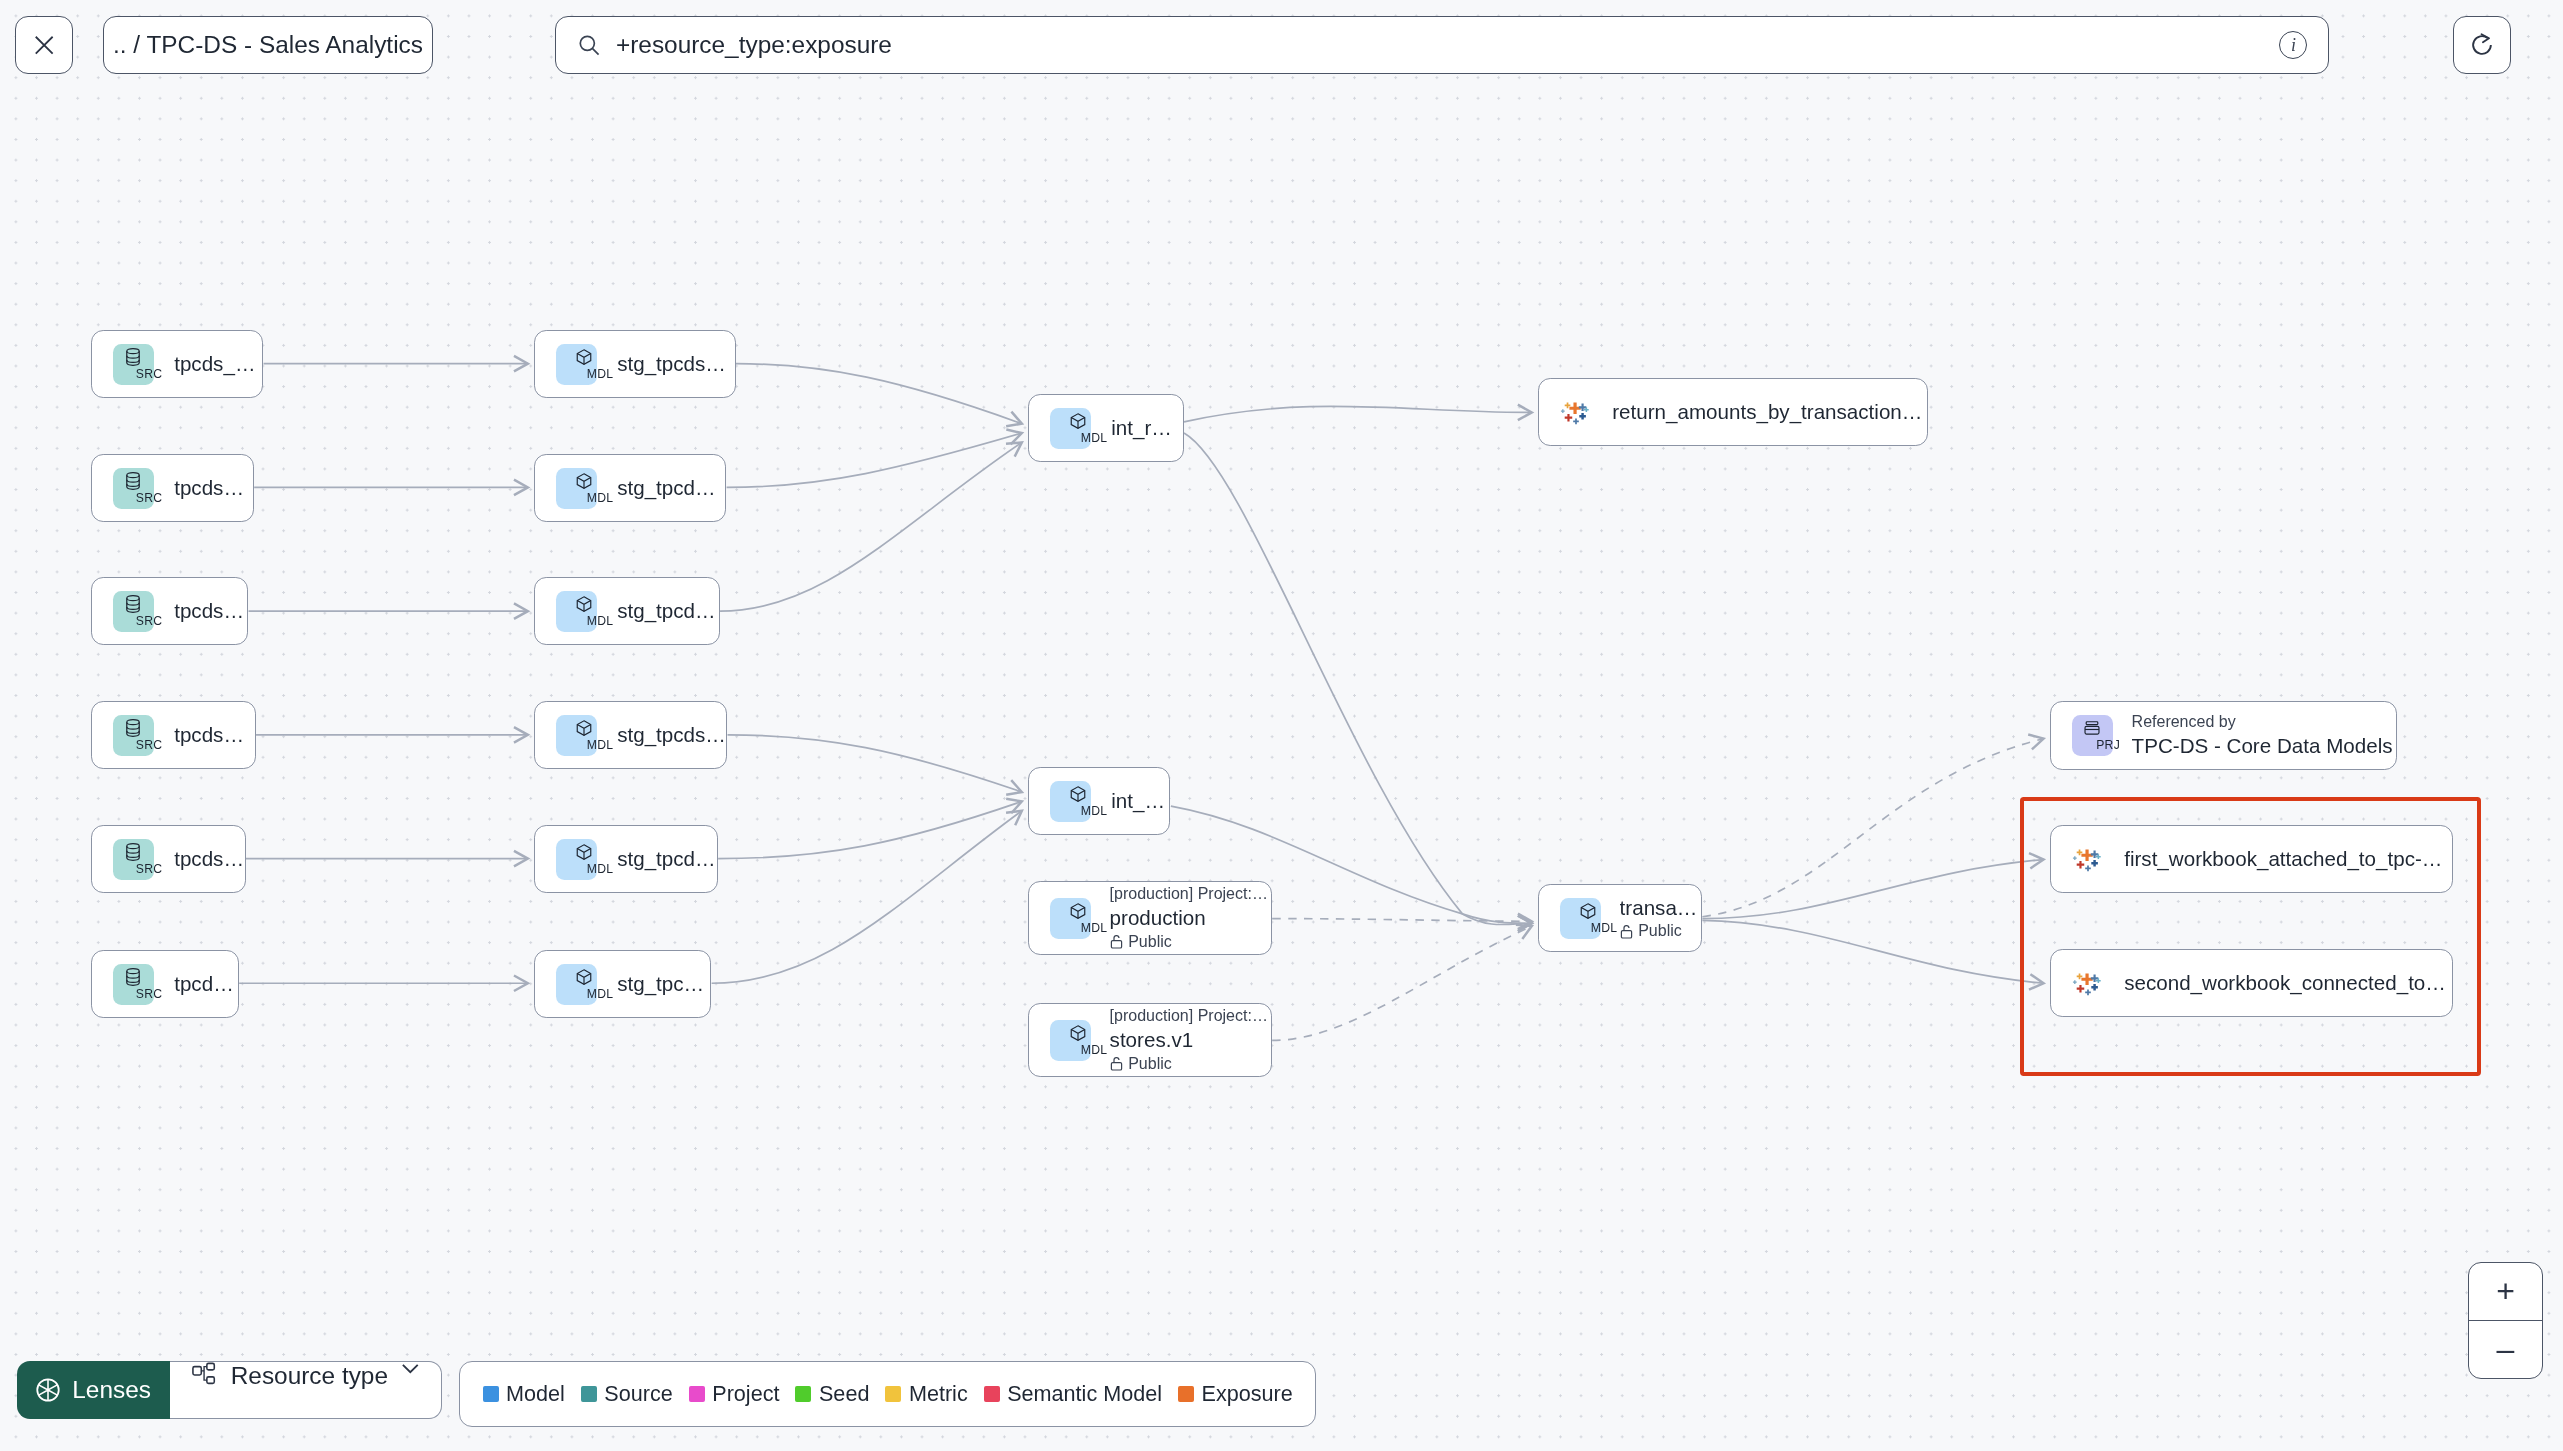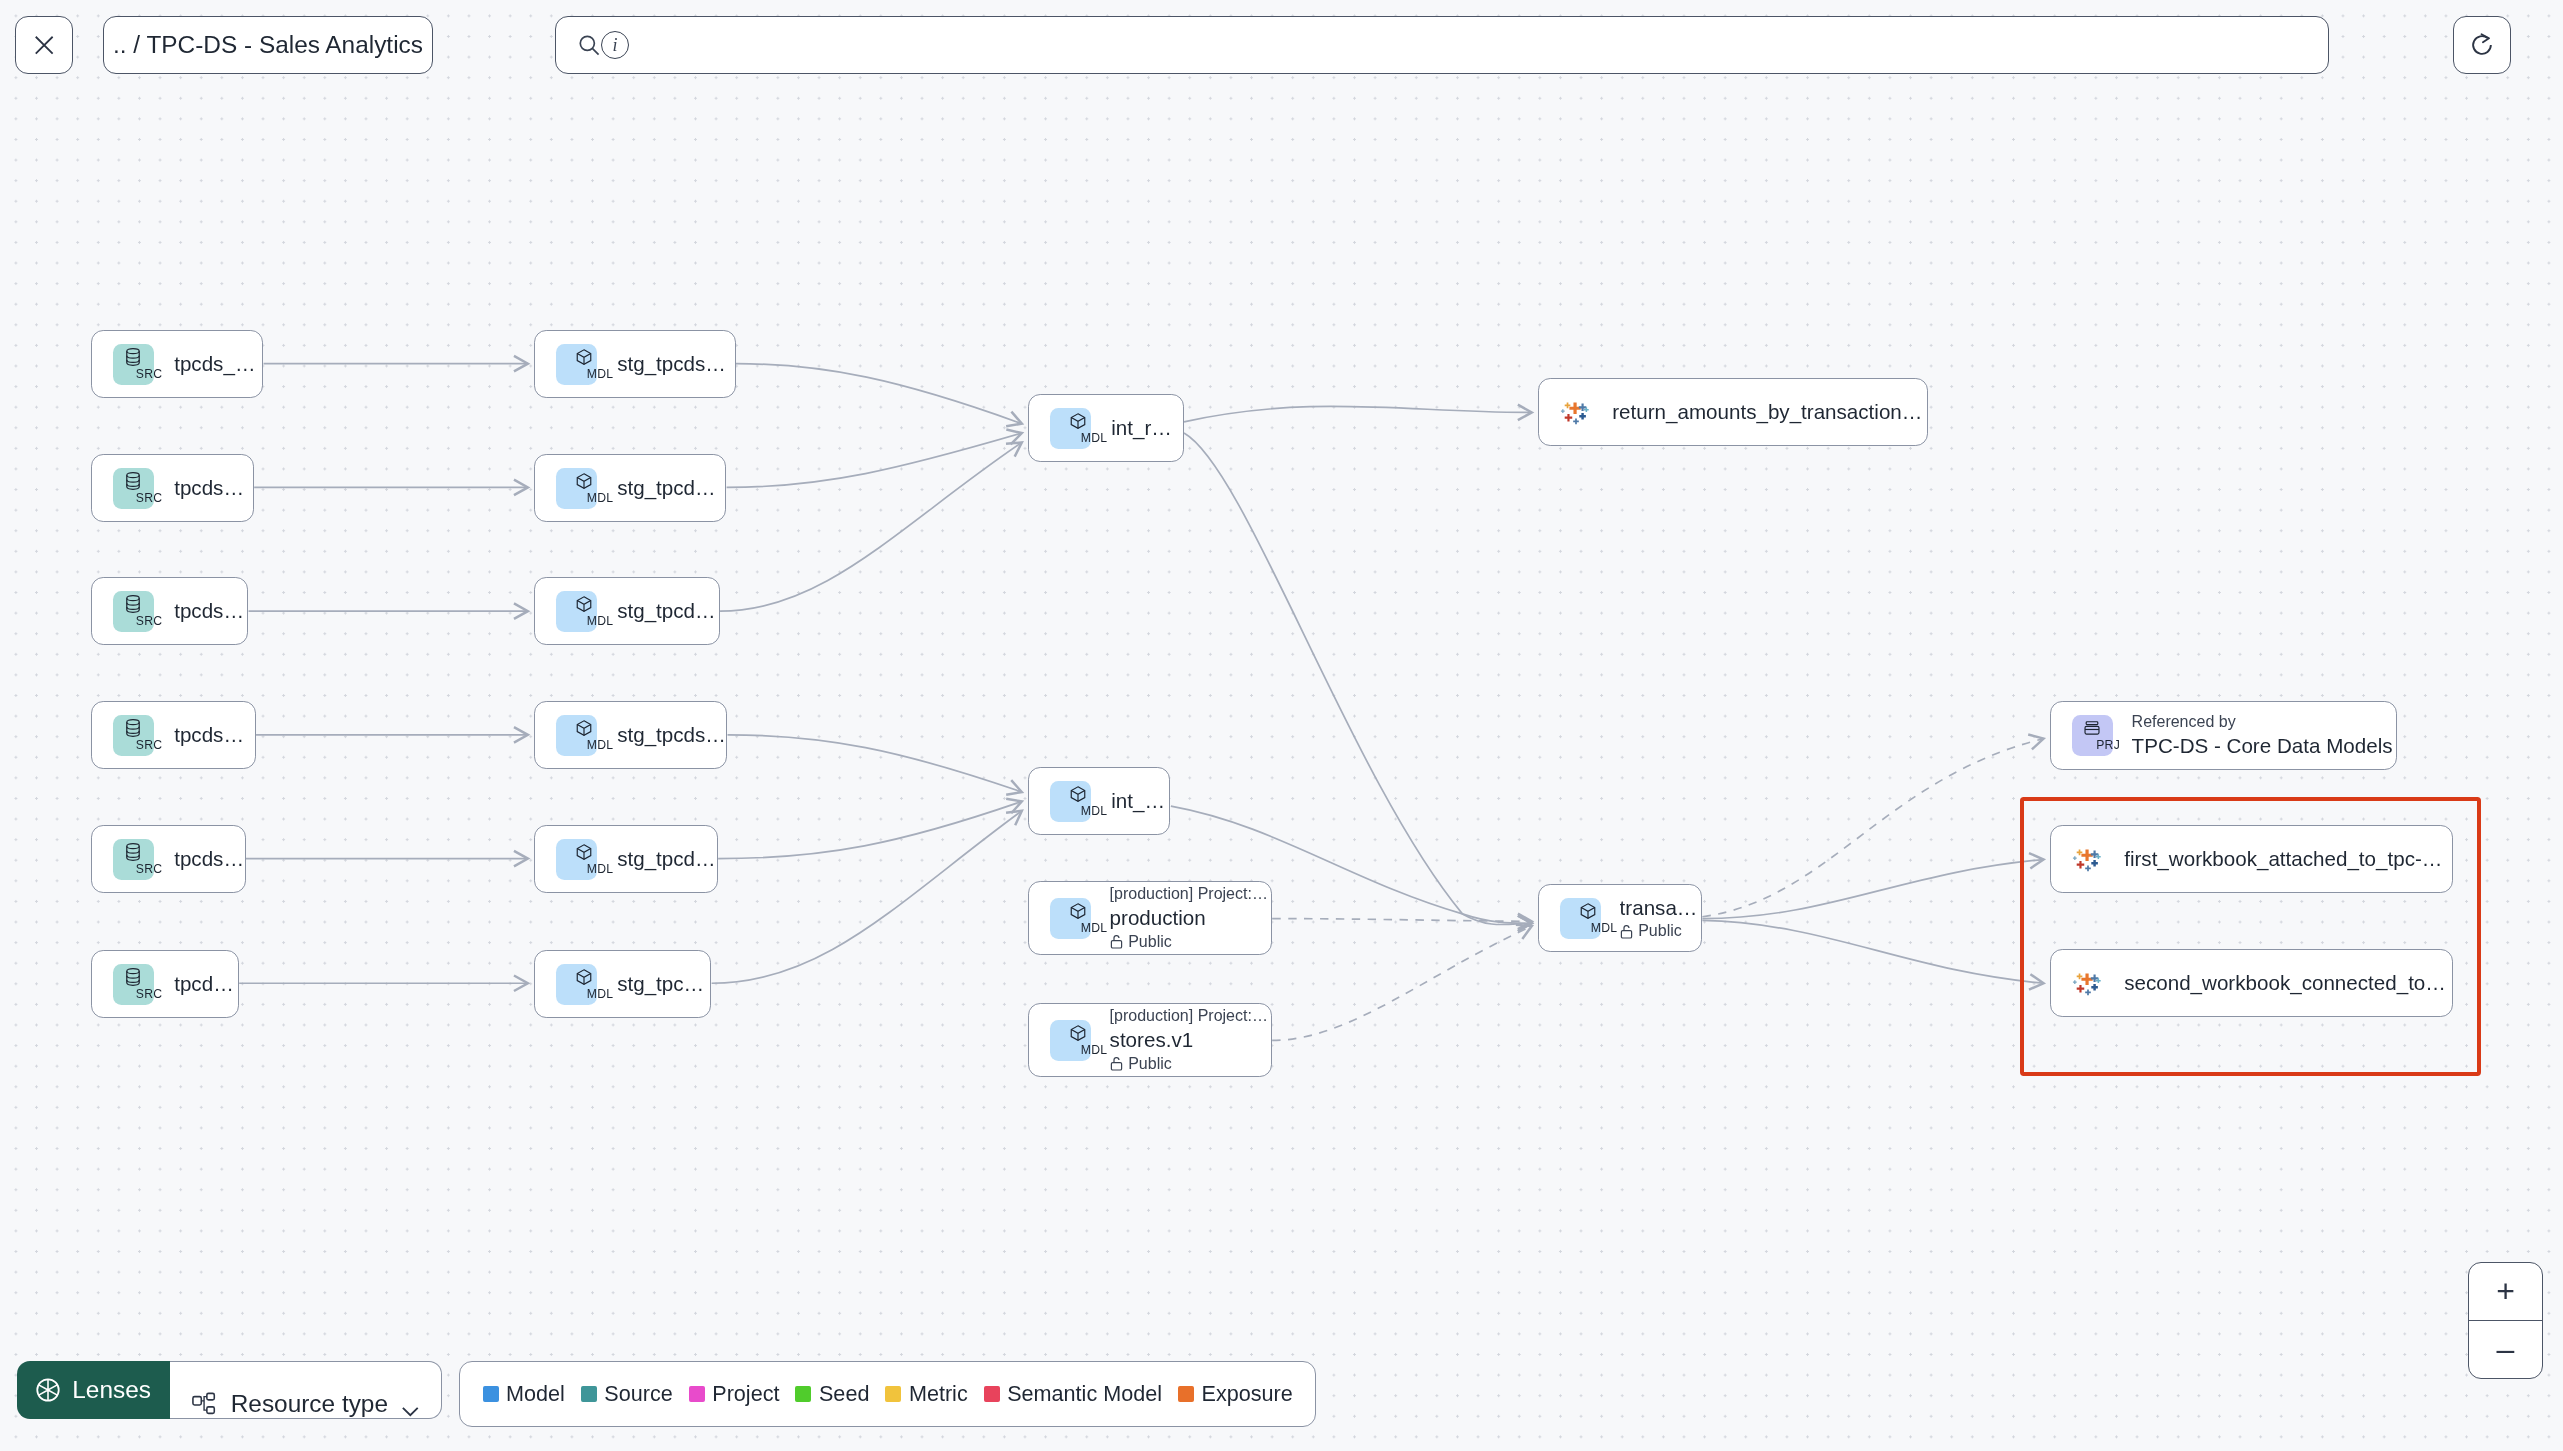--- a/index.html
+++ b/index.html
@@ -115,21 +115,21 @@
   #lenses-btn {
     background: #1d5c4e; color: #fff;
     display: flex; align-items: center; gap: 10.3px;
     padding: 0 19px 0 17px;
     border-radius: 13px 0 0 13px;
     font-size: 24.4px;
   }
   #resource-type-btn {
     background: #fff; border: 1.4px solid #8b93a4; border-left: none;
     border-radius: 0 13px 13px 0;
-    display: flex; align-items: flex-end; gap: 12.2px;
+    display: flex; align-items: flex-start; gap: 12.2px;
     padding: 0 20.6px;
     font-size: 24.4px; color: #1f2733;
   }
   #legend {
     position: absolute; left: 459px; top: 1361px; height: 66px;
     background: #fff; border: 1.4px solid #8b93a4; border-radius: 13px;
     display: flex; align-items: center; gap: 16px;
     padding: 0 22.5px; z-index: 40;
   }
   .legend-item { display: flex; align-items: center; gap: 7.5px; font-size: 21.6px; color: #1f2733; white-space: nowrap; }
@@ -531,20 +531,21 @@
 
   <div class="hdr-btn" id="breadcrumb-btn">
     <span>.. / TPC-DS - Sales Analytics</span>
   </div>
 
   <div id="search-wrap">
     <svg width="24.4" height="24.4" viewBox="0 0 26 26">
       <circle cx="11" cy="11" r="7.5" fill="none" stroke="#3a4353" stroke-width="1.8"></circle>
       <path d="M16.6 16.6 L23 23" stroke="#3a4353" stroke-width="1.8" fill="none"></path>
     </svg>
+    <input id="search-input" type="text" value="+resource_type:exposure" style="">
     <div class="info-circle">
       <span>i</span>
     </div>
   </div>
 
   <div class="hdr-btn" id="refresh-btn">
     <svg width="28" height="28" viewBox="0 0 30 30">
       <path d="M24.5 15 A9.5 9.5 0 1 1 21 7.6" fill="none" stroke="#2c3444" stroke-width="2"></path>
       <path d="M14.5 3.5 L22.5 7.8 L16 12" fill="none" stroke="#2c3444" stroke-width="2" stroke-linejoin="round" stroke-linecap="round"></path>
     </svg>

